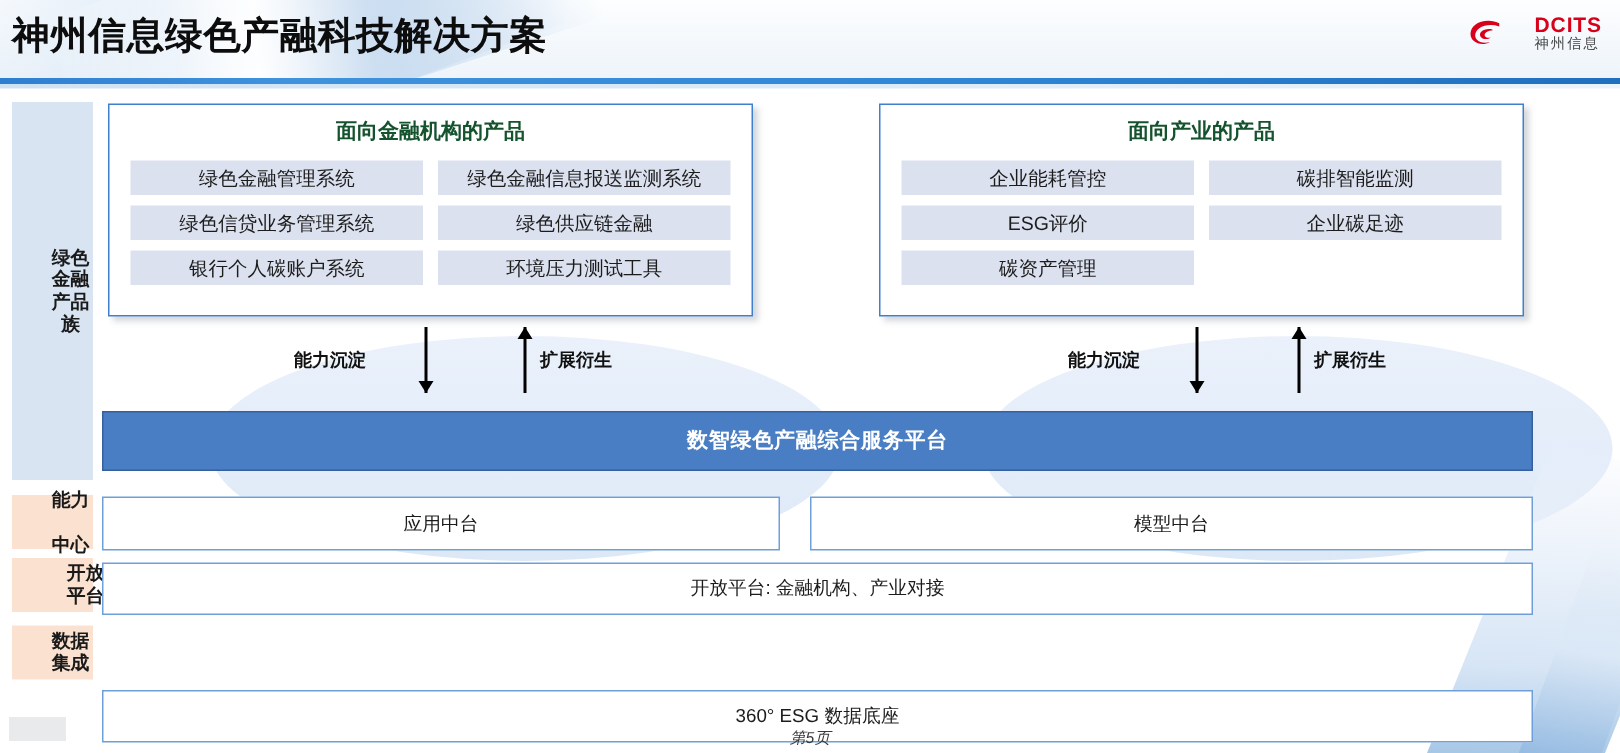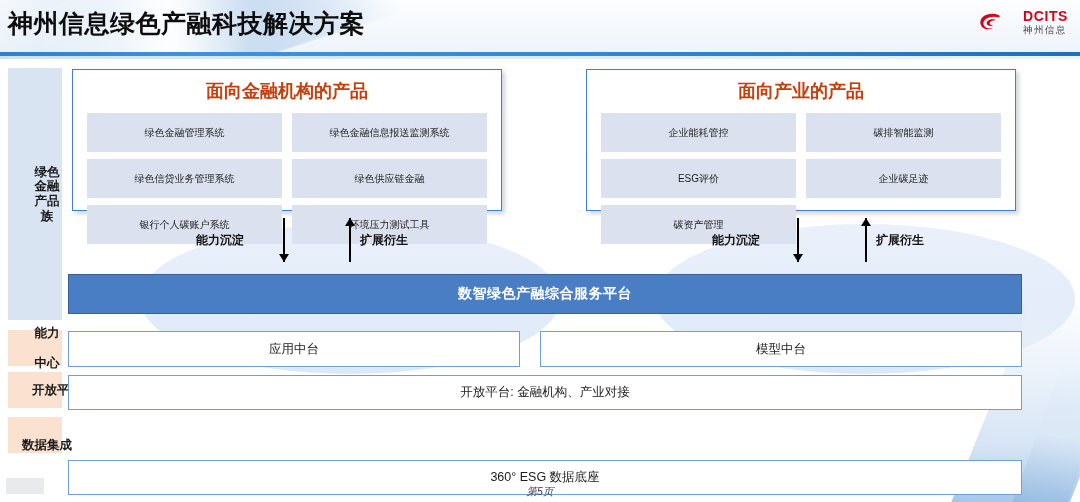--- a/index.html
+++ b/index.html
@@ -46,24 +46,24 @@
 
   
   .rail-blue{position:absolute;left:8px;top:68px;width:54px;height:252px;background:#d8e4f2;}
   .rail-label{position:absolute;display:flex;align-items:center;justify-content:center;
     font-size:12.5px;font-weight:bold;color:#1a1a1a;line-height:1.18;text-align:center;padding-left:12px;}
   .rail-peach{position:absolute;left:8px;width:54px;background:#fbe2d0;}
 
   
   .panel{position:absolute;background:#ffffff;border:1.4px solid #3f7fcd;
     box-shadow:3px 3px 4px rgba(110,120,135,.30);}
-  .panel-title{text-align:center;font-size:18px;font-weight:bold;color:#c2410c;margin-top:9px;}
+  .panel-title{text-align:center;font-size:14px;font-weight:bold;color:#14532d;margin-top:9px;}
   .chips{display:grid;grid-template-columns:1fr 1fr;gap:7px 10px;padding:10px 14px 12px 14px;}
-  .chip{background:#dbe1ef;height:39px;display:flex;align-items:center;justify-content:center;
-    font-size:10px;color:#1c1c1c;white-space:nowrap;text-align:right;}
+  .chip{background:#dbe1ef;height:23px;display:flex;align-items:center;justify-content:center;
+    font-size:13px;color:#1c1c1c;white-space:nowrap;text-align:right;}
 
   
   .flowlabel{position:absolute;font-size:12px;font-weight:bold;color:#111;white-space:nowrap;}
   .arrow{position:absolute;width:10px;}
   .arrow .shaft{position:absolute;left:4px;top:0;width:1.6px;height:100%;background:#000;}
   .arrow .head{position:absolute;left:0;width:0;height:0;border-left:5px solid transparent;border-right:5px solid transparent;}
   .arrow.down .head{bottom:0;border-top:8px solid #000;}
   .arrow.up .head{top:0;border-bottom:8px solid #000;}
 
   
@@ -119,27 +119,27 @@
     <span>族</span>
   </div>
 
   <div class="rail-peach" style="top:330px;height:36px;"></div>
   <div class="rail-label" style="left:8px;top:330px;width:54px;height:36px;flex-direction:column;gap:15px;">
     <span>能力</span>
     <span>中心</span>
   </div>
 
   <div class="rail-peach" style="top:372px;height:36px;"></div>
-  <div class="rail-label" style="left:8px;top:372px;width:74px;height:36px;flex-direction:row;">
+  <div class="rail-label" style="left:8px;top:372px;width:74px;height:36px;flex-direction:column;">
     <span>开放</span>
     <span>平台</span>
   </div>
 
   <div class="rail-peach" style="top:417px;height:36px;"></div>
-  <div class="rail-label" style="left:8px;top:417px;width:54px;height:36px;flex-direction:row;align-items:flex-end;">
+  <div class="rail-label" style="left:8px;top:417px;width:54px;height:36px;flex-direction:column;">
     <span>数据</span>
     <span>集成</span>
   </div>
 
   <div class="panel" style="left:72px;top:69px;width:428px;height:140px;">
     <div class="panel-title">面向金融机构的产品</div>
     <div class="chips">
       <div class="chip">绿色金融管理系统</div>
       <div class="chip">绿色金融信息报送监测系统</div>
       <div class="chip">绿色信贷业务管理系统</div>

